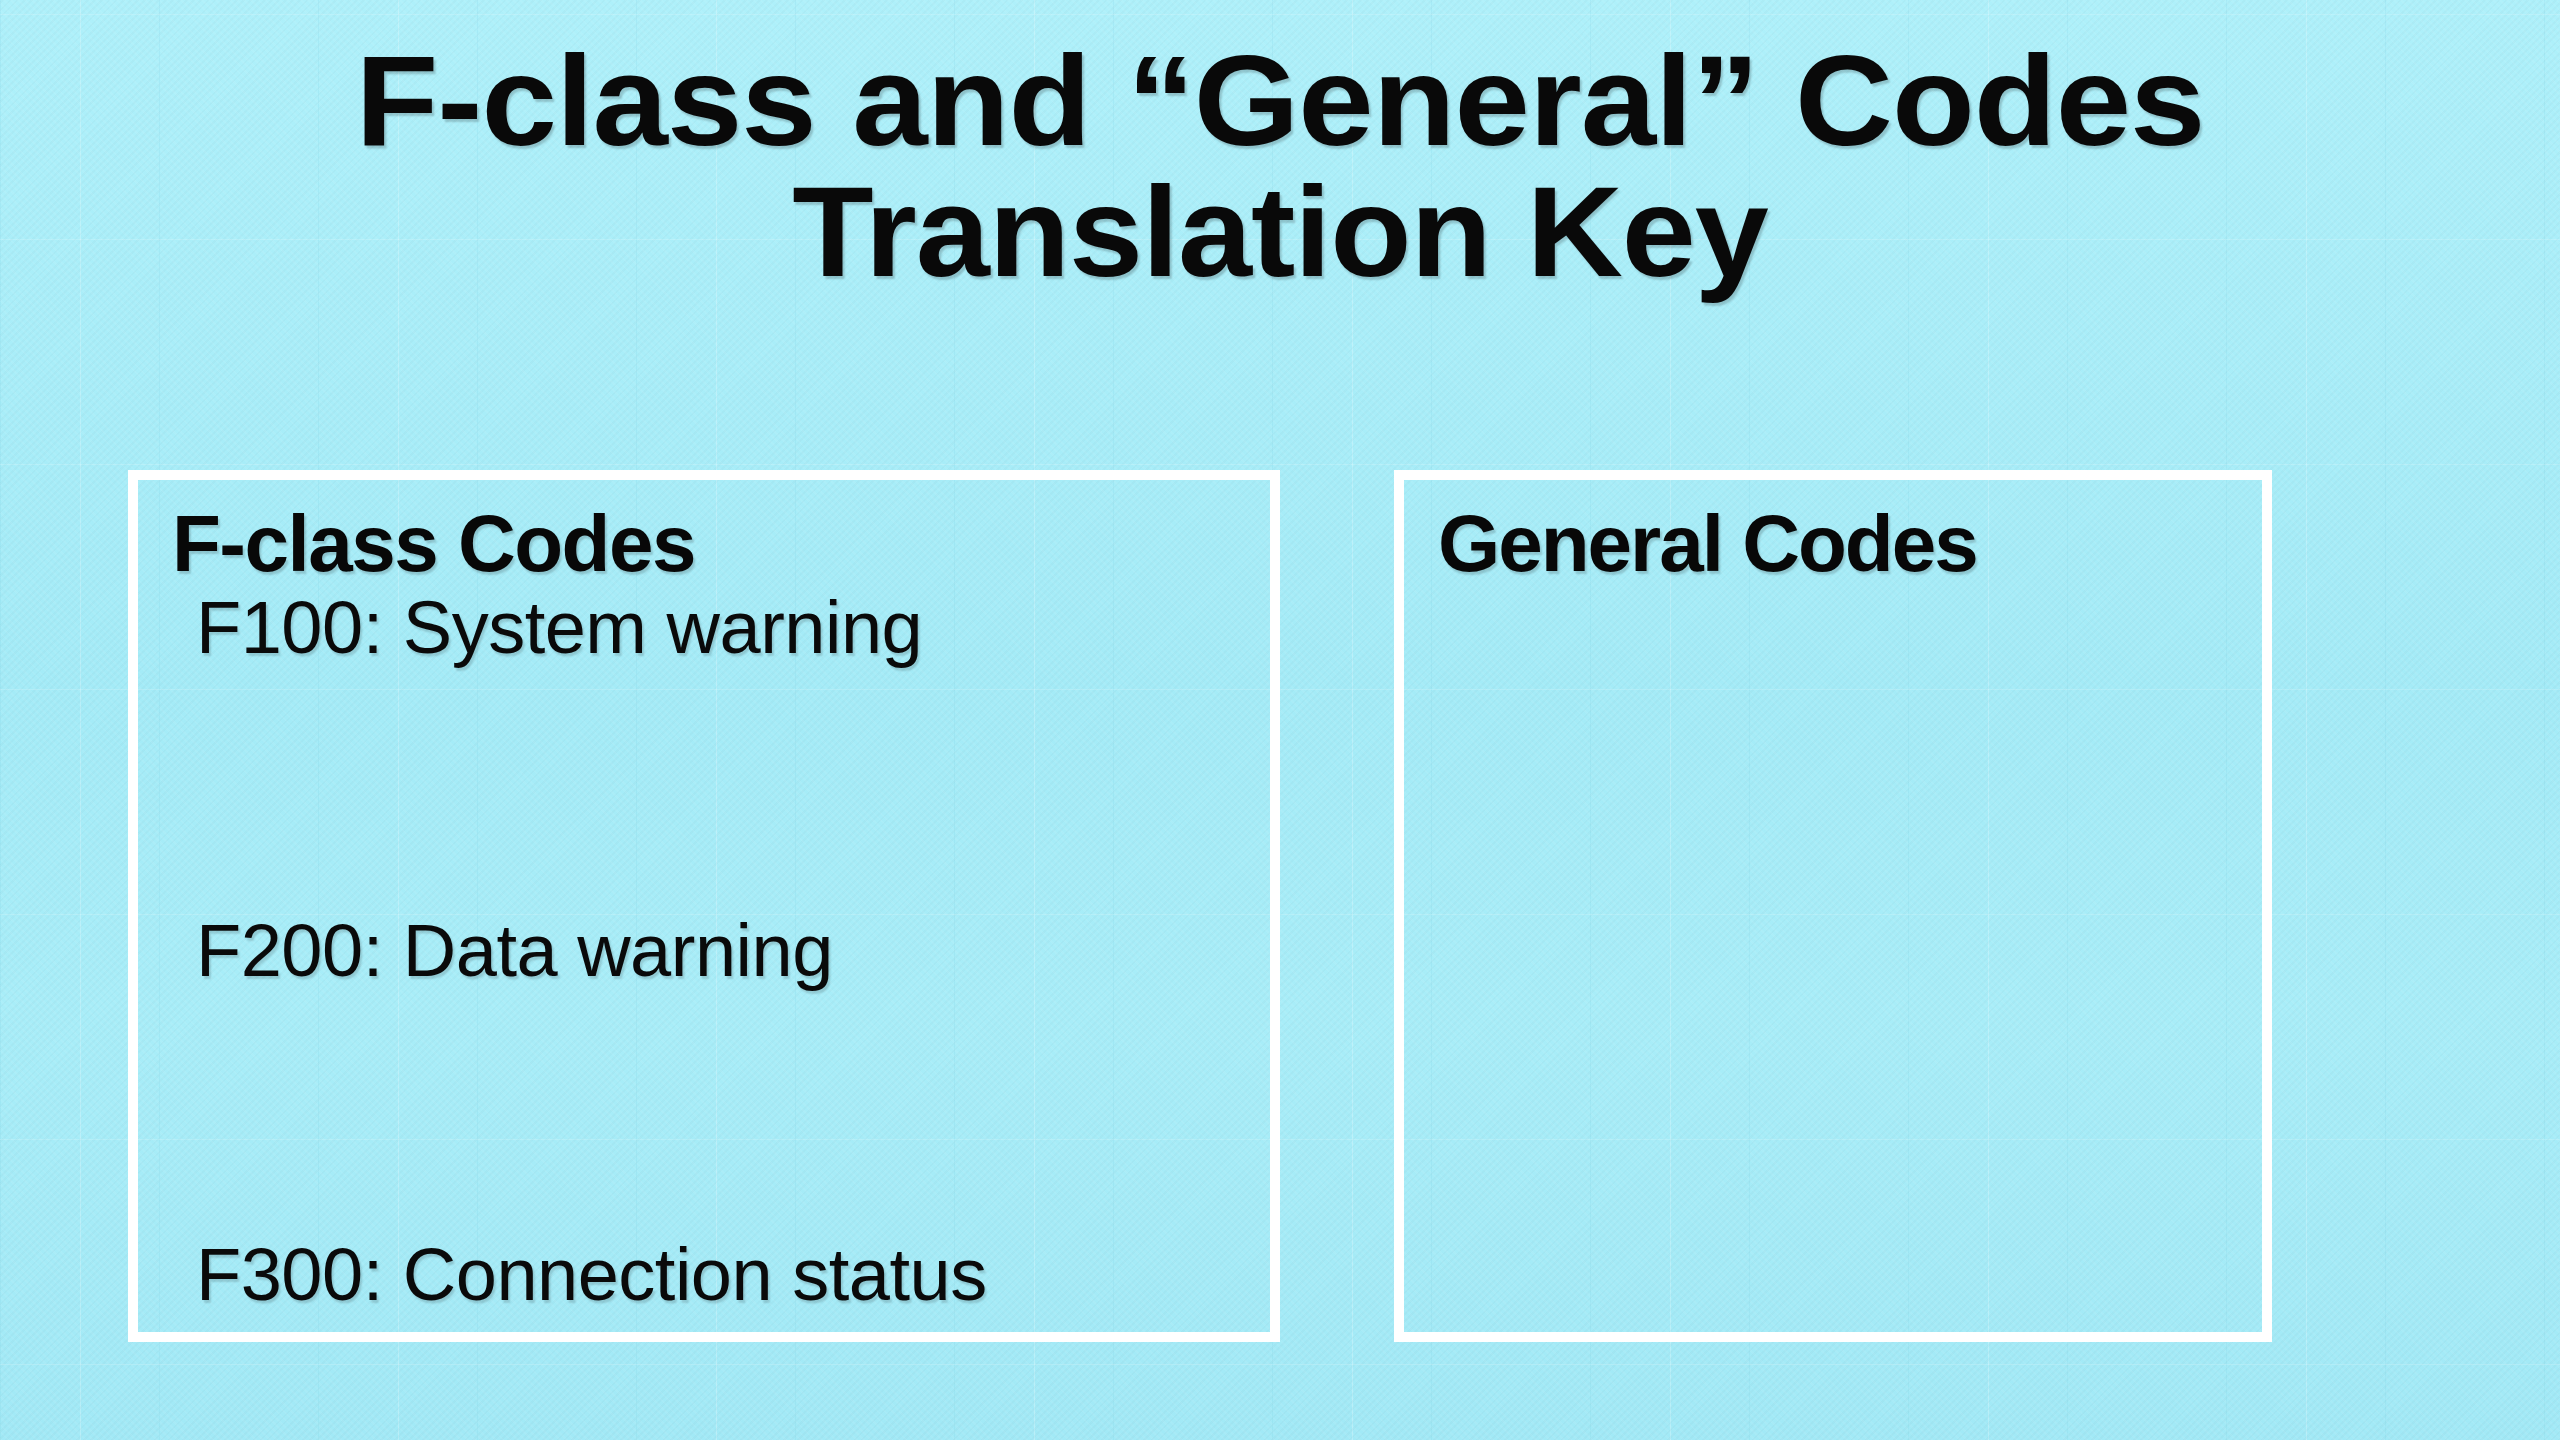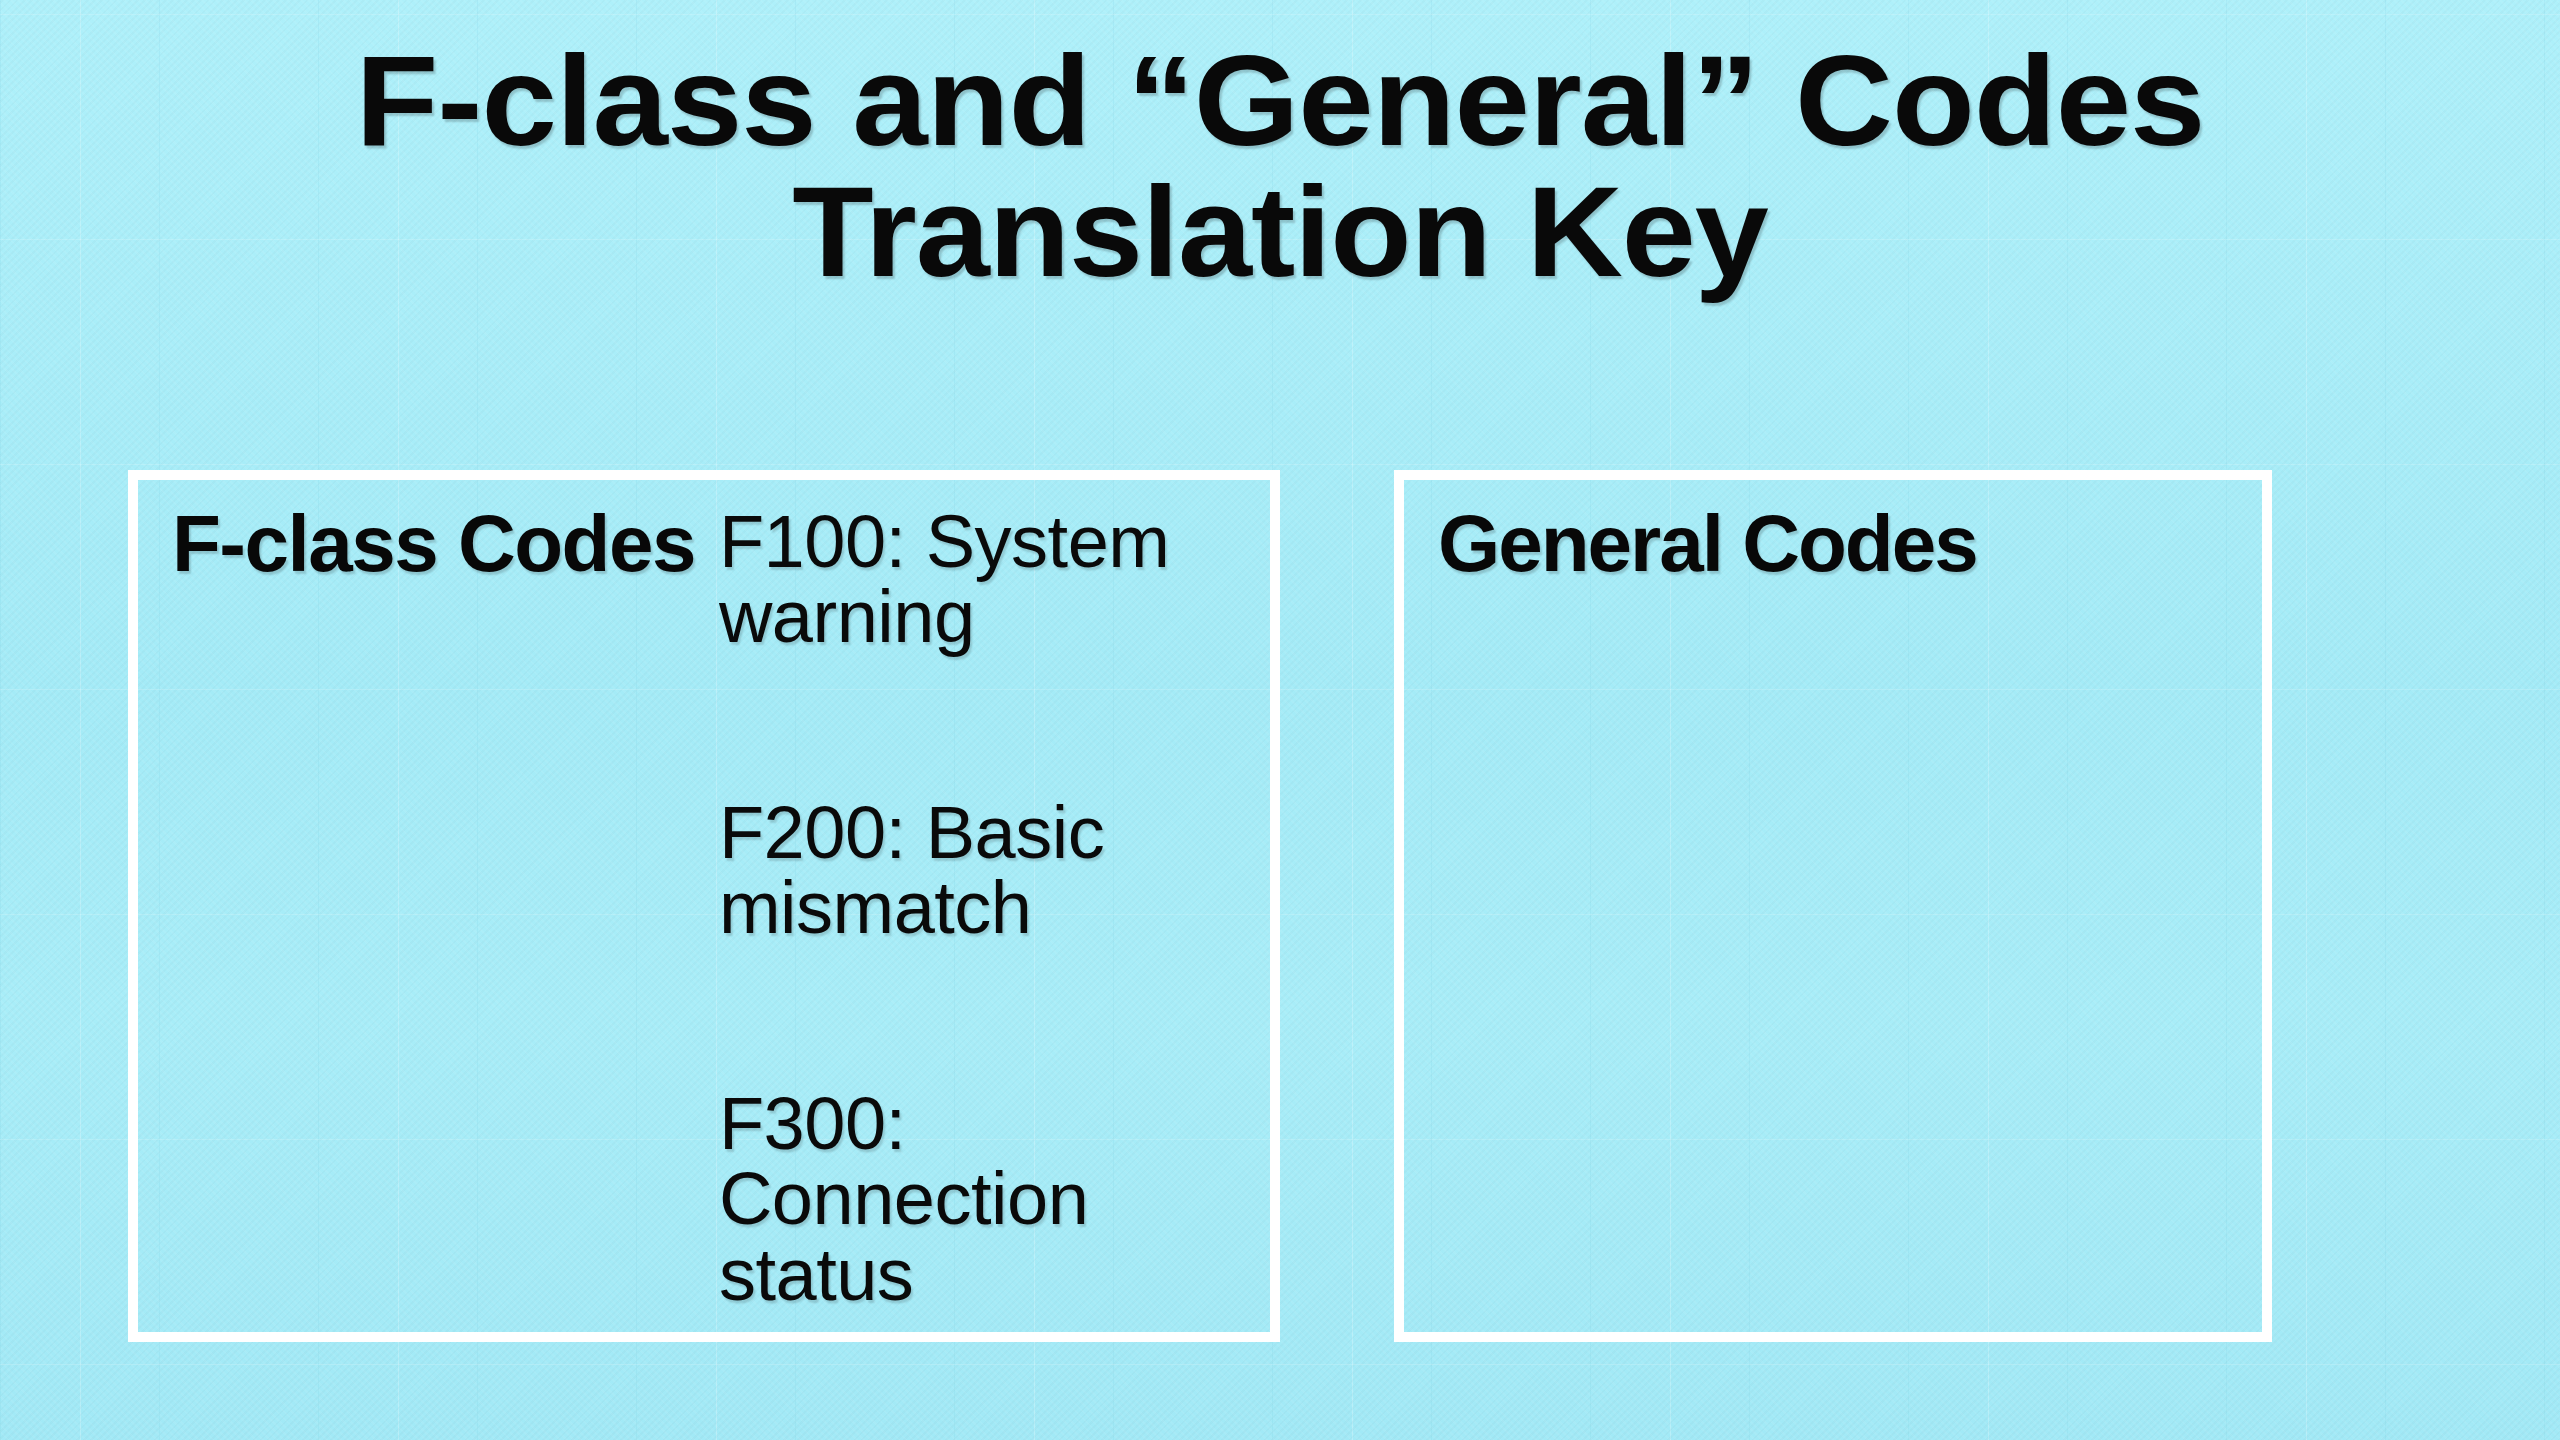--- a/index.html
+++ b/index.html
@@ -78,21 +78,21 @@
     z-index: 5;
   }
 
   .card {
     position: absolute;
     top: 0;
     border: 10px solid #ffffff;
     height: 872px;
     padding: 24px 26px 20px 34px;
     display: flex;
-    flex-direction: row;
+    flex-direction: column;
   }
   .card.left  { left: 0;      width: 1152px; }
   .card.right { left: 1266px; width: 878px; }
 
   .card-heading {
     font-weight: bold;
     font-size: 80px;
     line-height: 1.0;
     color: #080808;
     letter-spacing: -1.5px;
@@ -129,21 +129,21 @@
   <span class="title-line l1">F-class and “General” Codes</span>
   <span class="title-line l2">Translation Key</span>
 </div>
 
 <div class="cards">
 
   <div class="card left">
     <div class="card-heading">F-class Codes</div>
     <div class="entries">
       <div class="entry">F100: System warning</div>
-      <div class="entry">F200: Basic mismatch</div>
+      <div class="entry">F200: Data warning</div>
       <div class="entry">F300: Connection status</div>
     </div>
   </div>
 
   <div class="card right">
     <div class="card-heading">General Codes</div>
   </div>
 
 </div>
 

